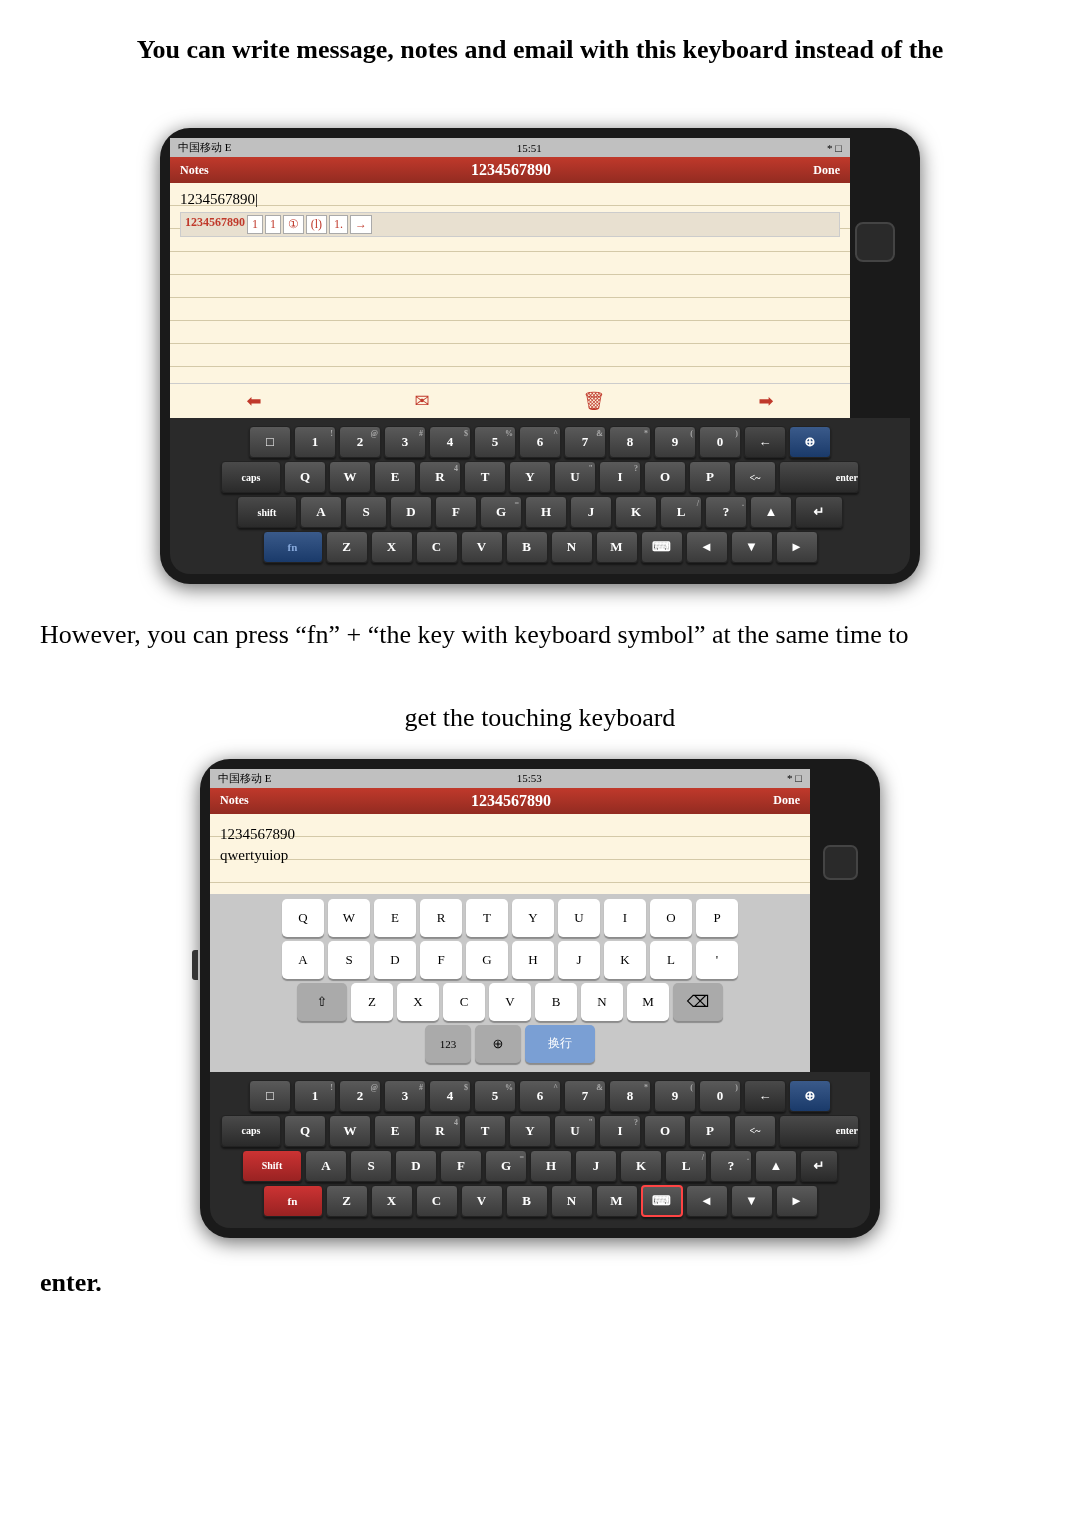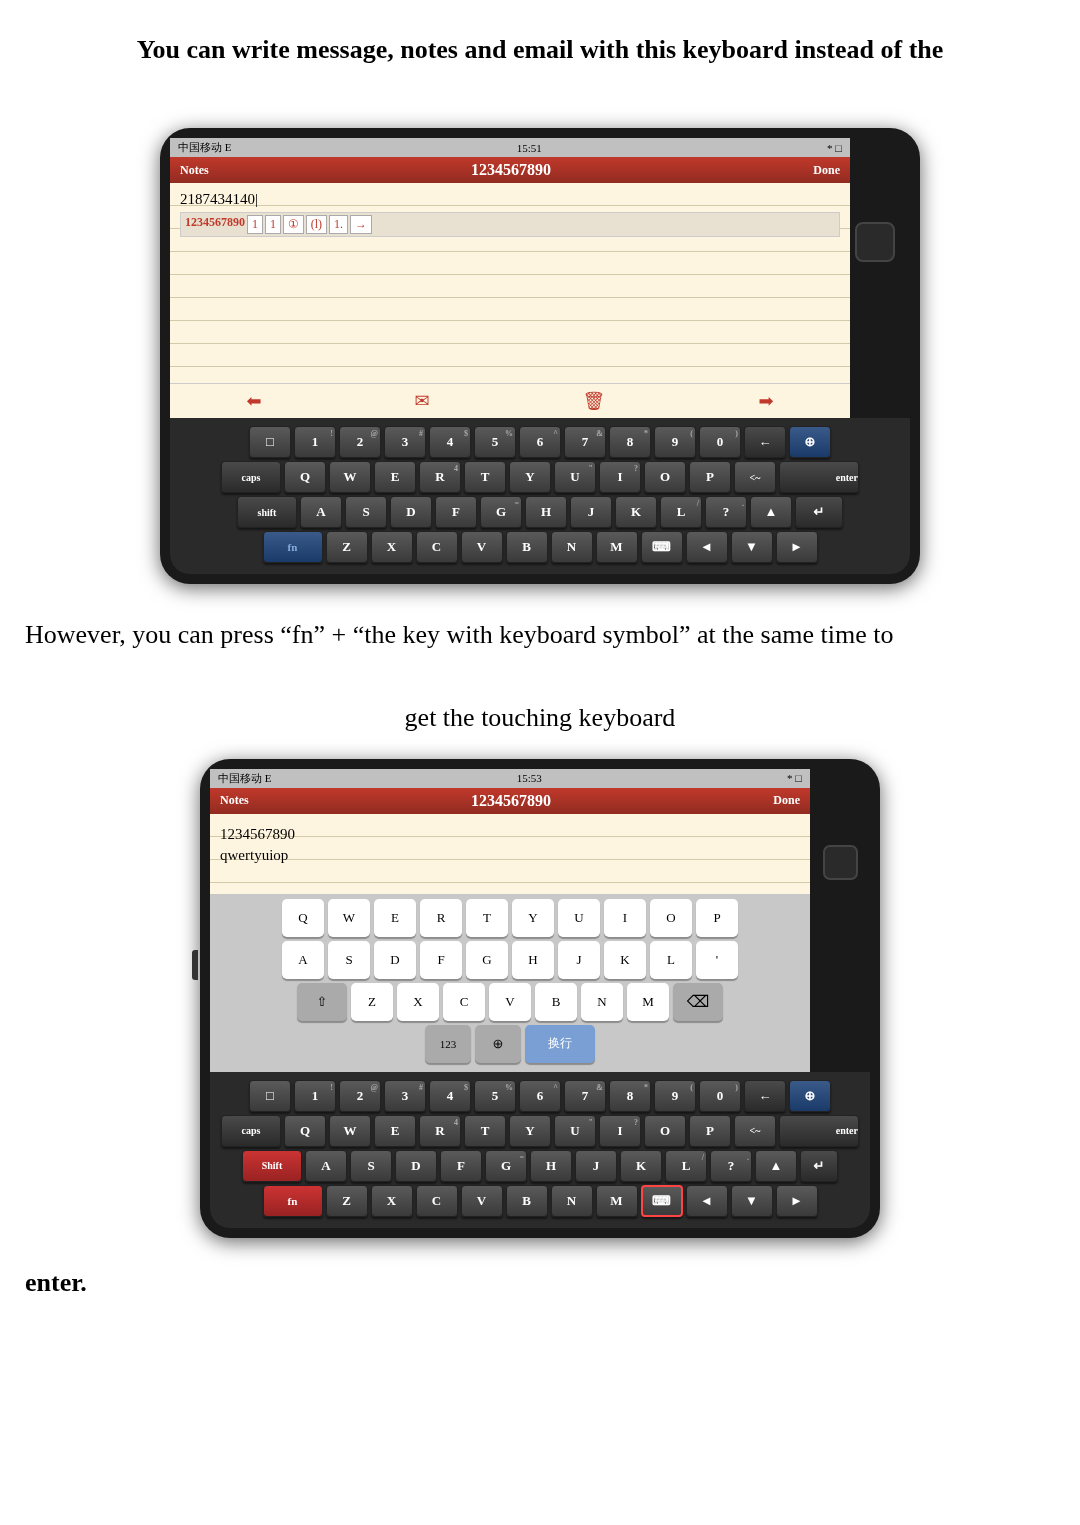--- a/index.html
+++ b/index.html
@@ -6,21 +6,21 @@
     body {
       width: 1080px;
       min-height: 1525px;
       background: #ffffff;
       font-family: 'Times New Roman', Times, serif;
       color: #000;
     }
 
     .page {
       width: 1080px;
-      padding: 30px 25px;
+      padding: 30px 40px;
     }
 
     .intro-text {
       text-align: center;
       font-size: 26px;
       font-weight: bold;
       line-height: 1.5;
       margin-bottom: 10px;
     }
 
@@ -345,21 +345,21 @@
 
           <div class="notes-bar">
             <span class="notes-label">Notes</span>
             <span class="notes-title">1234567890</span>
             <span class="notes-done">Done</span>
           </div>
 
           <div class="note-content">
             <div class="note-lines"></div>
             <div style="position:relative;z-index:1;">
-              <div class="note-text-row">2187434140|</div>
+              <div class="note-text-row">1234567890|</div>
               <div class="autocorrect-bar">
                 <span style="color:#c0392b;font-weight:bold;">1234567890</span>
                 <span class="autocorrect-item">1</span>
                 <span class="autocorrect-item">1</span>
                 <span class="autocorrect-item">①</span>
                 <span class="autocorrect-item">(l)</span>
                 <span class="autocorrect-item">1.</span>
                 <span class="autocorrect-item">→</span>
               </div>
 

